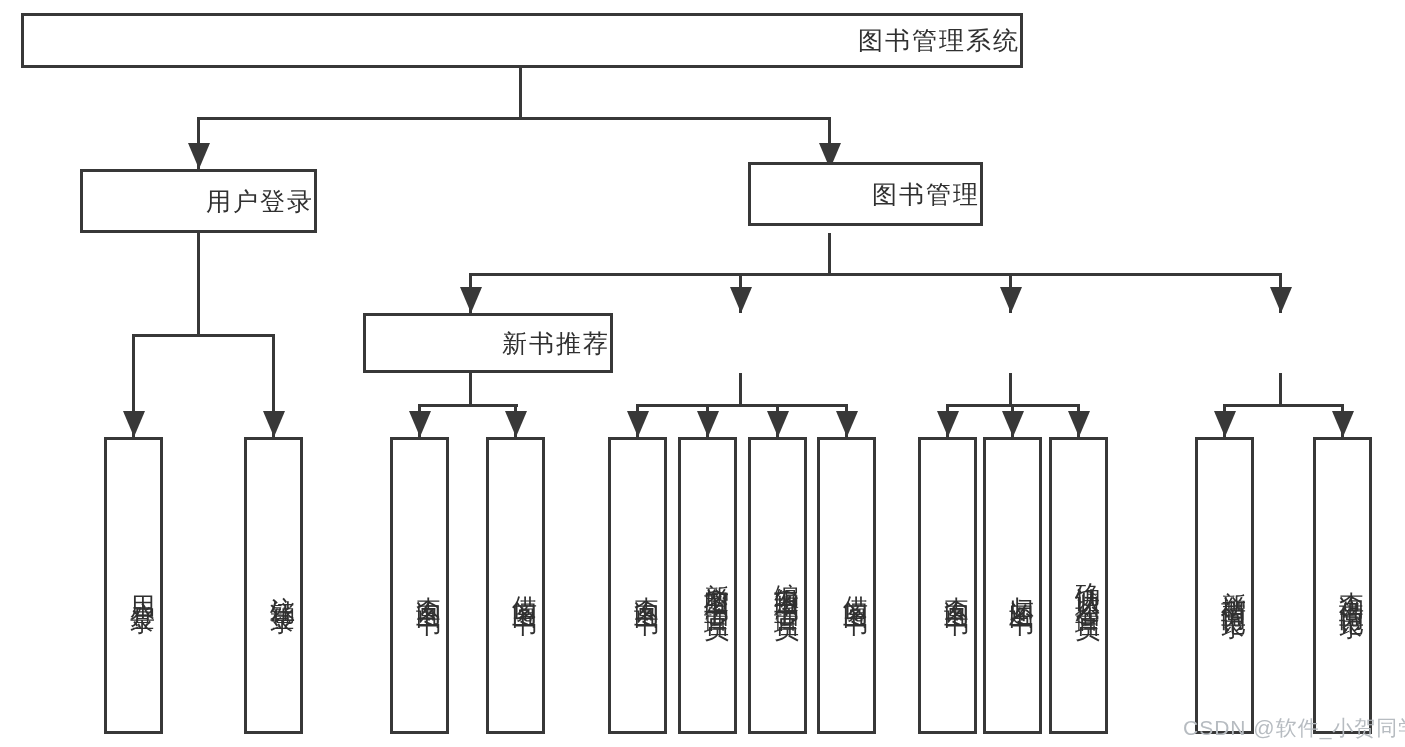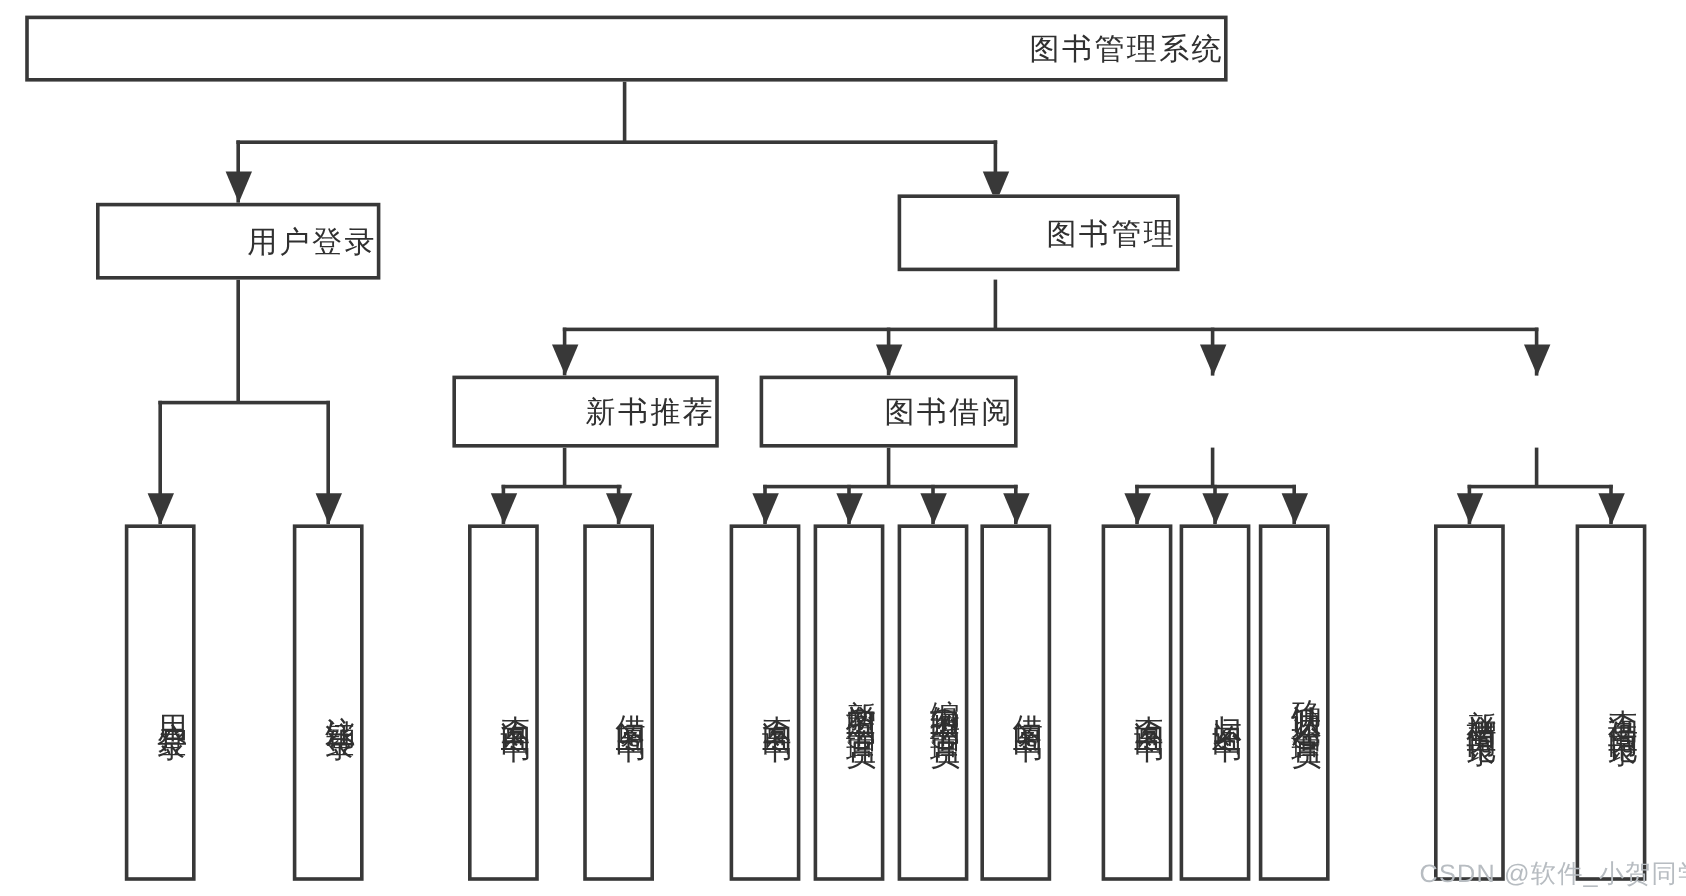--- a/index.html
+++ b/index.html
@@ -122,25 +122,22 @@
     <span class="lbl">图书管理系统</span>
   </div>
 
   <div class="box" style="left:80px;top:169px;width:237px;height:64px;">
     <span class="lbl">用户登录</span>
   </div>
   <div class="box" style="left:712px;top:162px;width:235px;height:64px;margin-left:36px;">
     <span class="lbl">图书管理</span>
   </div>
 
-  <div class="box" style="left:377px;top:313px;width:222px;height:60px;">
+  <div class="box" style="left:363px;top:313px;width:250px;height:60px;">
     <span class="lbl">新书推荐</span>
-  </div>
-  <div class="box" style="left:633px;top:313px;width:215px;height:60px;">
-    <span class="lbl">图书借阅</span>
   </div>
 
   <div class="box leaf" style="left:104px;top:437px;width:59px;height:297px;">
     <span class="vlbl">用户登录</span>
   </div>
   <div class="box leaf" style="left:244px;top:437px;width:59px;height:297px;">
     <span class="vlbl">注销登录</span>
   </div>
 
   <div class="box leaf" style="left:390px;top:437px;width:59px;height:297px;">

